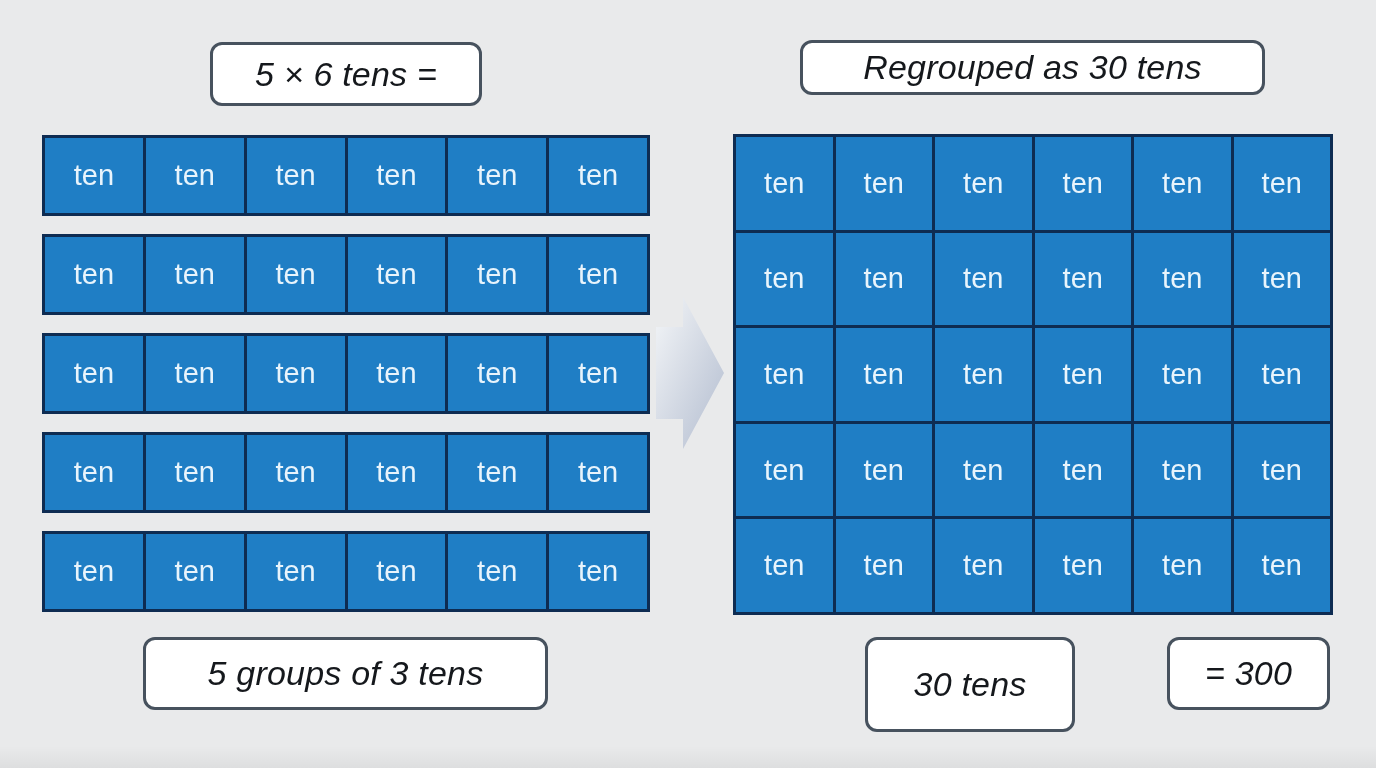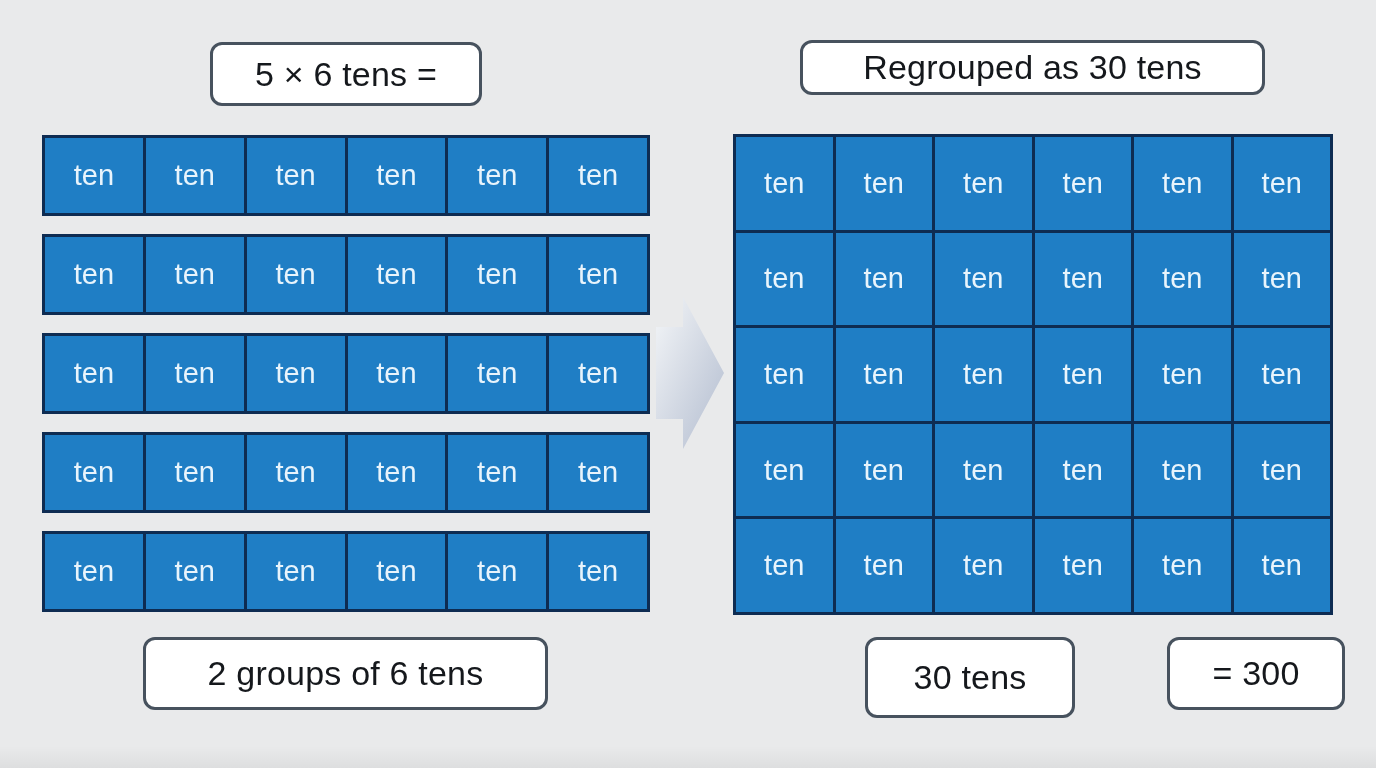--- a/index.html
+++ b/index.html
@@ -35,26 +35,27 @@
     border: 3px solid var(--label-border);
     border-radius: 12px;
     display: flex;
     align-items: center;
     justify-content: center;
     font-size: 34px;
     font-weight: 500;
     color: var(--label-text);
     white-space: nowrap;
     letter-spacing: 0.2px;
+    font-style: italic;
   }
   .label-top-left   { left: 210px;  top: 42px;  width: 272px; height: 64px; }
   .label-top-right  { left: 800px;  top: 40px;  width: 465px; height: 55px; }
   .label-bottom-left{ left: 143px;  top: 637px; width: 405px; height: 73px; }
-  .label-30tens     { left: 865px;  top: 637px; width: 210px; height: 81px; text-align: right; }
-  .label-300        { left: 1167px; top: 637px; width: 178px; height: 73px; }
+  .label-30tens     { left: 865px;  top: 637px; width: 210px; height: 95px; text-align: right; }
+  .label-300        { left: 1167px; top: 637px; width: 163px; height: 73px; }
 
   
   .left-grid {
     position: absolute;
     left: 42px; top: 135px; width: 608px;
     display: flex;
     flex-direction: column;
     gap: 18px;
   }
   .left-grid .grid-row {
@@ -200,20 +201,20 @@
       <div class="grid-row">
         <div class="cell">ten</div>
         <div class="cell">ten</div>
         <div class="cell">ten</div>
         <div class="cell">ten</div>
         <div class="cell">ten</div>
         <div class="cell">ten</div>
       </div>
     </div>
 
-  <div class="label-box label-bottom-left">2 groups of 6 tens</div>
+  <div class="label-box label-bottom-left">5 groups of 3 tens</div>
 
   <div class="label-box label-30tens">30 tens</div>
 
   <div class="label-box label-300">= 300</div>
 
   <div class="bottom-shade"></div>
 </div>
 
 </body></html>

